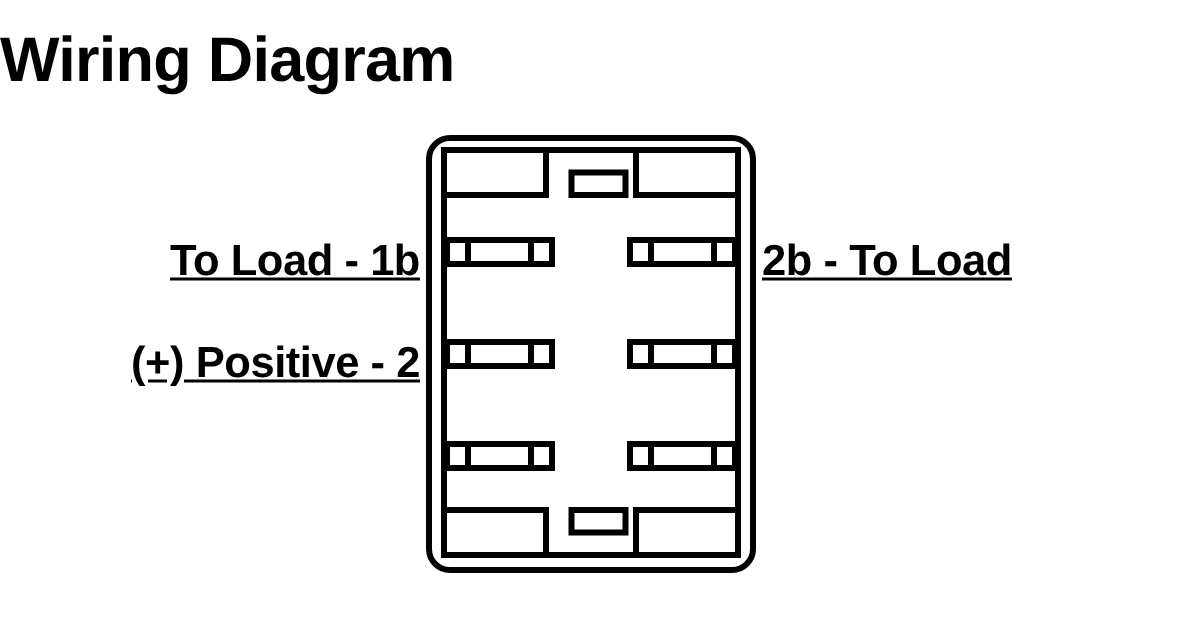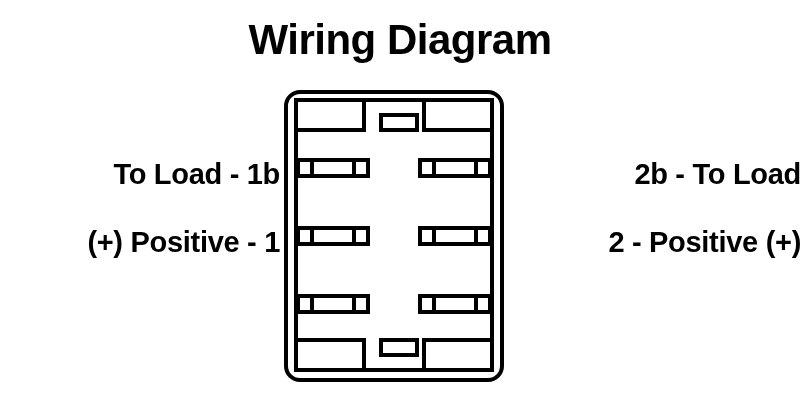--- a/index.html
+++ b/index.html
@@ -23,35 +23,35 @@
     width: 800px;
     height: 412px;
   }
 
   
   #page-title {
     position: absolute;
     left: 0;
     top: 14px;
     width: 800px;
-    text-align: center;
     font-size: 42px;
     font-weight: bold;
     letter-spacing: -0.5px;
     line-height: 52px;
     white-space: nowrap;
   }
 
   
   .label-col {
     position: absolute;
     width: 275px;
+    text-decoration: underline;
   }
   #labels-left  { left: 5px;   top: 140px; text-align: right; }
-  #labels-right { left: 526px; top: 140px; text-align: right;  }
+  #labels-right { left: 508px; top: 140px; text-align: left;  }
 
   .terminal-label {
     height: 68px;
     line-height: 68px;
     font-size: 29px;
     font-weight: bold;
     white-space: nowrap;
     letter-spacing: -0.3px;
   }
 
@@ -66,26 +66,25 @@
 </style>
 </head>
 <body>
 
 <div id="diagram-root">
 
   <div id="page-title">Wiring Diagram</div>
 
   <div class="label-col" id="labels-left">
     <div class="terminal-label">To Load - 1b</div>
-    <div class="terminal-label">(+) Positive - 1</div>
+    <div class="terminal-label">(+) Positive - 2</div>
   </div>
 
   <div class="label-col" id="labels-right">
     <div class="terminal-label">2b - To Load</div>
-    <div class="terminal-label">2 - Positive (+)</div>
   </div>
 
   <svg id="switch-body" viewBox="0 0 236 308">
 
     <rect x="10" y="10" width="216" height="288" rx="14" ry="14" fill="#ffffff" stroke="#000000" stroke-width="4"></rect>
 
     <rect x="20" y="18" width="196" height="270" fill="#ffffff" stroke="#000000" stroke-width="4"></rect>
 
     <rect x="20" y="18" width="68" height="30" fill="#ffffff" stroke="#000000" stroke-width="4"></rect>
     <rect x="105" y="33" width="36" height="15" fill="#ffffff" stroke="#000000" stroke-width="4"></rect>

